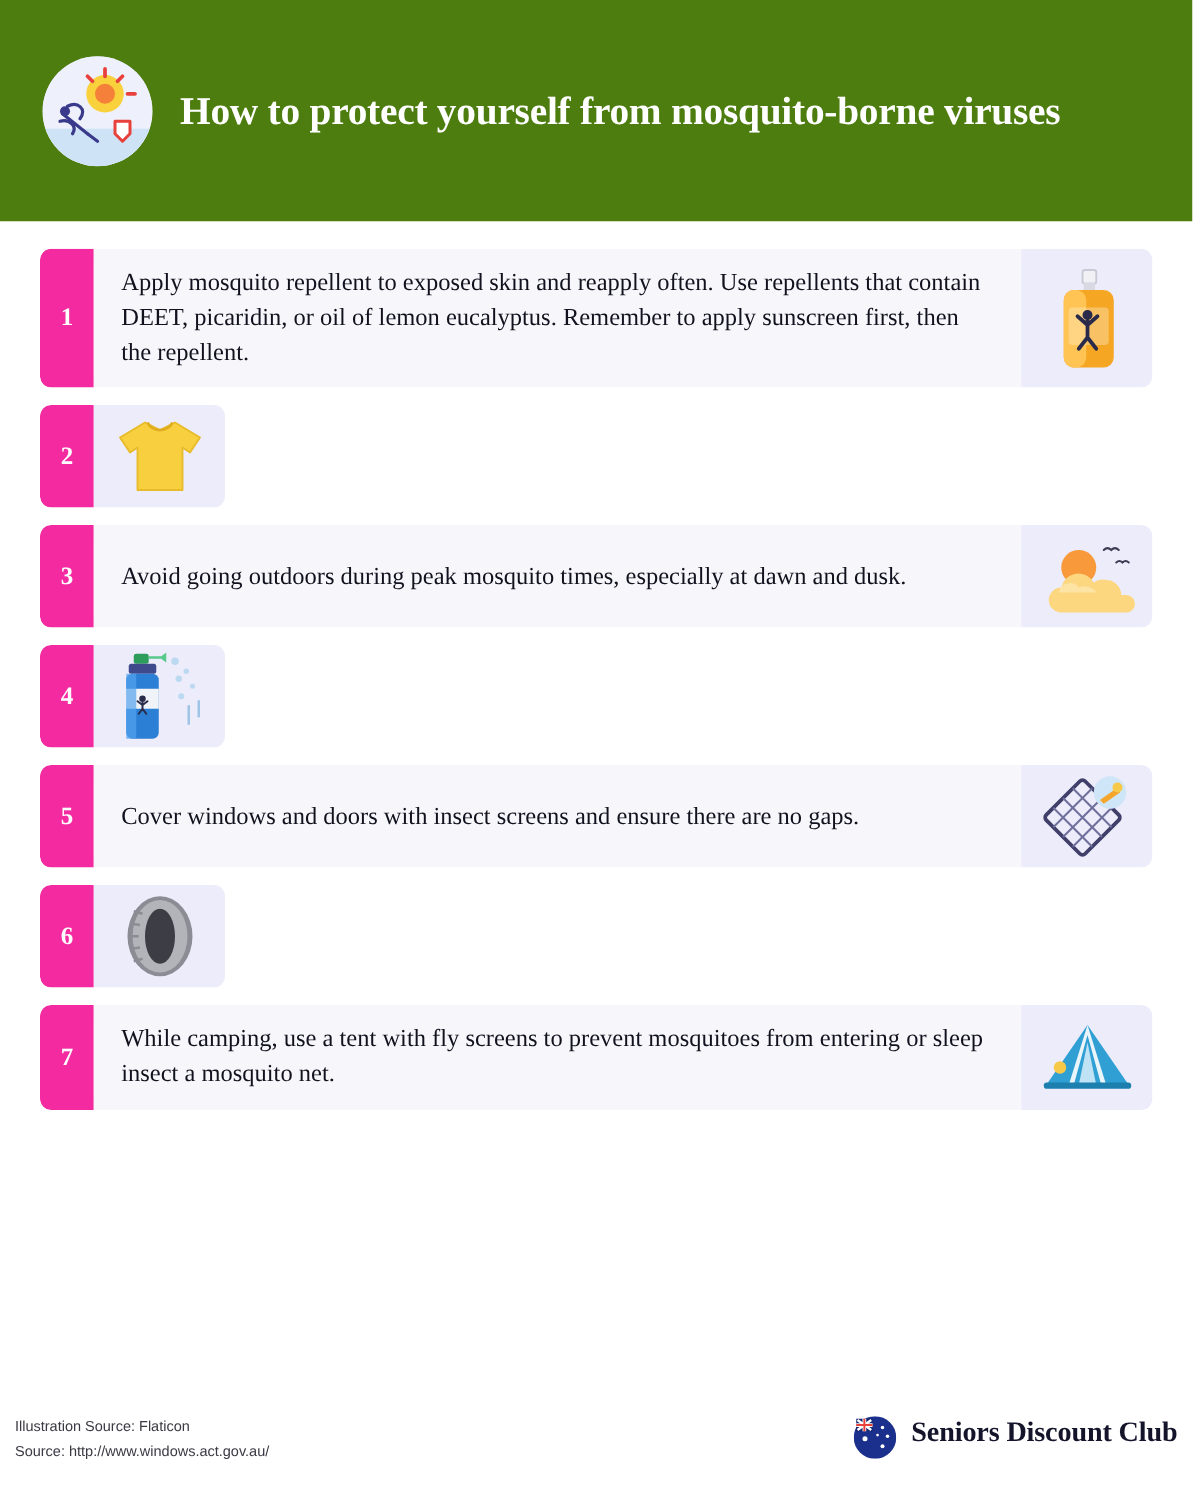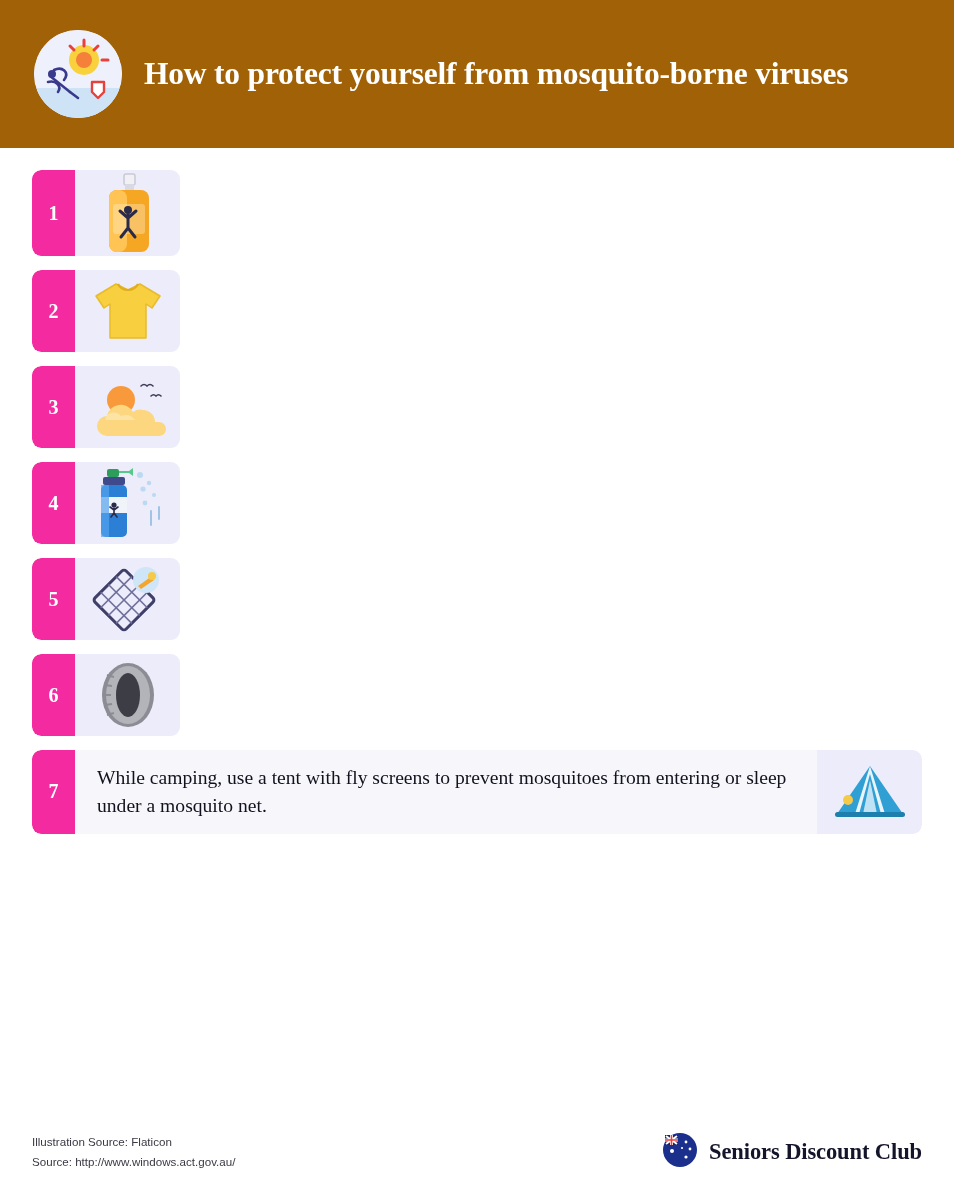--- a/index.html
+++ b/index.html
@@ -8,22 +8,22 @@
     width: 954px;
     height: 1200px;
     background: #ffffff;
     font-family: "Liberation Sans", sans-serif;
     overflow: hidden;
   }
   .page { position: relative; width: 954px; height: 1200px; background:#fff; }
 
   
   .header {
-    background: #a16207;
-    height: 148px;
+    background: #4d7c0f;
+    height: 177px;
     display: flex;
     align-items: center;
     padding: 0 26px 0 34px;
   }
   .header-logo {
     width: 88px; height: 88px;
     border-radius: 50%;
     background: #eef0fb;
     flex: 0 0 88px;
     position: relative;
@@ -83,27 +83,27 @@
     border-top-right-radius: 9px;
     border-bottom-right-radius: 9px;
   }
   .icon-cell svg { display:block; }
 
   
   .footer {
     position: absolute;
     left: 0; right: 0; bottom: 0;
     height: 96px;
-    padding: 0 32px;
+    padding: 0 12px;
     display: flex;
     align-items: center;
     justify-content: space-between;
   }
   .sources { font-size: 11.6px; color: #3a3a44; line-height: 1.75; }
-  .brand { display:flex; align-items:center; gap:12px; }
+  .brand { display:flex; align-items:flex-start; gap:12px; }
   .brand-name {
     font-family: "Liberation Serif", serif;
     font-weight: bold;
     font-size: 22.5px;
     color: #14142b;
     letter-spacing: -0.1px;
   }
 </style>
 </head>
 <body>
@@ -133,20 +133,21 @@
         <path d="M58 52 l12 0 0 10 -6 6 -6 -6z" fill="#ffffff" stroke="#e8403a" stroke-width="2.4" stroke-linejoin="round"></path>
       </svg>
     </div>
     <div class="header-title">How to protect yourself from mosquito-borne viruses</div>
   </div>
 
   <div class="list">
 
     <div class="row">
       <div class="num">1</div>
+      <div class="text">Apply mosquito repellent to exposed skin and reapply often. Use repellents that contain DEET, picaridin, or oil of lemon eucalyptus. Remember to apply sunscreen first, then the repellent.</div>
       <div class="icon-cell">
         <svg width="62" height="86" viewBox="0 0 62 86" aria-hidden="true">
           <rect x="27" y="4" width="11" height="11" rx="2" fill="#f0f0f5" stroke="#c9c9d6" stroke-width="1.5"></rect>
           <rect x="28" y="14" width="9" height="7" fill="#d9d9e3"></rect>
           <rect x="12" y="20" width="40" height="62" rx="8" fill="#f5a623"></rect>
           <rect x="12" y="20" width="18" height="62" rx="8" fill="#ffc453"></rect>
           <rect x="16" y="34" width="32" height="30" rx="3" fill="#fff6e0" opacity="0.35"></rect>
           <g fill="#2a2a4a">
             <circle cx="31" cy="40" r="4"></circle>
             <path d="M31 44 l0 14 M31 48 l-8 -7 M31 48 l8 -7 M31 58 l-7 9 M31 58 l7 9" stroke="#2a2a4a" stroke-width="3" stroke-linecap="round" fill="none"></path>
@@ -160,20 +161,21 @@
       <div class="icon-cell">
         <svg width="76" height="66" viewBox="0 0 76 66" aria-hidden="true">
           <path d="M26 6 L38 12 L50 6 L70 18 L62 30 L56 26 L56 60 L20 60 L20 26 L14 30 L6 18 Z" fill="#f7cf3f" stroke="#e8bb2a" stroke-width="1.5" stroke-linejoin="round"></path>
           <path d="M28 6 C32 14 44 14 48 6" fill="none" stroke="#e0ad1f" stroke-width="2.2"></path>
         </svg>
       </div>
     </div>
 
     <div class="row">
       <div class="num">3</div>
+      <div class="text">Avoid going outdoors during peak mosquito times, especially at dawn and dusk.</div>
       <div class="icon-cell">
         <svg width="82" height="62" viewBox="0 0 82 62" aria-hidden="true">
           <circle cx="34" cy="24" r="14" fill="#f89a3c"></circle>
           <path d="M56 34 a12 12 0 0 1 12 12 h4 a7 7 0 0 1 0 14 H20 a10 10 0 0 1 0 -20 a14 14 0 0 1 26 -4 a12 12 0 0 1 10 -2z" fill="#fcd77f"></path>
           <path d="M18 44 a9 9 0 0 1 16 -4 a11 11 0 0 1 14 4 h-30z" fill="#fde3a4"></path>
           <g stroke="#3c3c55" stroke-width="1.6" fill="none" stroke-linecap="round">
             <path d="M54 10 q3 -3 6 0 q3 -3 6 0"></path>
             <path d="M64 20 q2.5 -2.5 5 0 q2.5 -2.5 5 0"></path>
           </g>
         </svg>
@@ -204,20 +206,21 @@
           <g stroke="#9fc4e6" stroke-width="2" stroke-linecap="round">
             <line x1="66" y1="48" x2="66" y2="62"></line>
             <line x1="74" y1="44" x2="74" y2="56"></line>
           </g>
         </svg>
       </div>
     </div>
 
     <div class="row">
       <div class="num">5</div>
+      <div class="text">Cover windows and doors with insect screens and ensure there are no gaps.</div>
       <div class="icon-cell">
         <svg width="76" height="70" viewBox="0 0 76 70" aria-hidden="true">
           <g transform="rotate(45 34 36)">
             <rect x="12" y="14" width="44" height="44" rx="3" fill="none" stroke="#3f3f6a" stroke-width="3"></rect>
             <g stroke="#6f6f9c" stroke-width="1.6">
               <line x1="12" y1="25" x2="56" y2="25"></line>
               <line x1="12" y1="36" x2="56" y2="36"></line>
               <line x1="12" y1="47" x2="56" y2="47"></line>
               <line x1="23" y1="14" x2="23" y2="58"></line>
               <line x1="34" y1="14" x2="34" y2="58"></line>
@@ -244,21 +247,21 @@
             <line x1="15" y1="36" x2="22" y2="36"></line>
             <line x1="16" y1="46" x2="23" y2="45"></line>
             <line x1="18" y1="56" x2="25" y2="54"></line>
           </g>
         </svg>
       </div>
     </div>
 
     <div class="row">
       <div class="num">7</div>
-      <div class="text">While camping, use a tent with fly screens to prevent mosquitoes from entering or sleep under a mosquito net.</div>
+      <div class="text">While camping, use a tent with fly screens to prevent mosquitoes from entering or sleep insect a mosquito net.</div>
       <div class="icon-cell">
         <svg width="82" height="64" viewBox="0 0 82 64" aria-hidden="true">
           <path d="M41 6 L74 54 H8 Z" fill="#2f9fd4"></path>
           <path d="M41 6 L56 54 H26 Z" fill="#eaf4fb"></path>
           <path d="M41 14 L52 54 H30 Z" fill="#2f9fd4"></path>
           <path d="M41 20 L48 54 H34 Z" fill="#bfe3f5"></path>
           <rect x="6" y="52" width="70" height="5" rx="2.5" fill="#1d7fae"></rect>
           <circle cx="19" cy="40" r="5" fill="#f7c948"></circle>
         </svg>
       </div>

